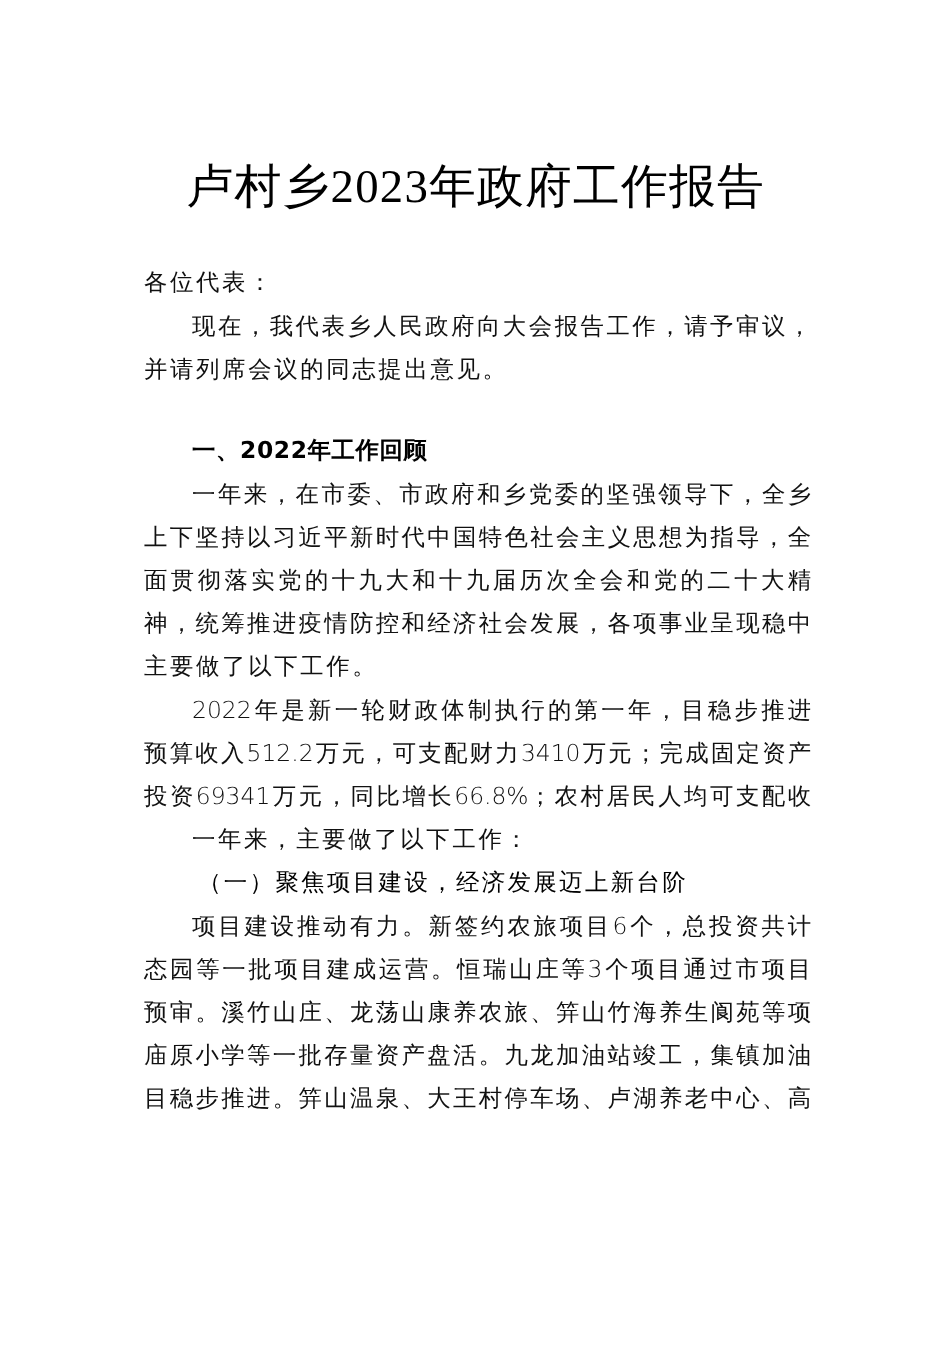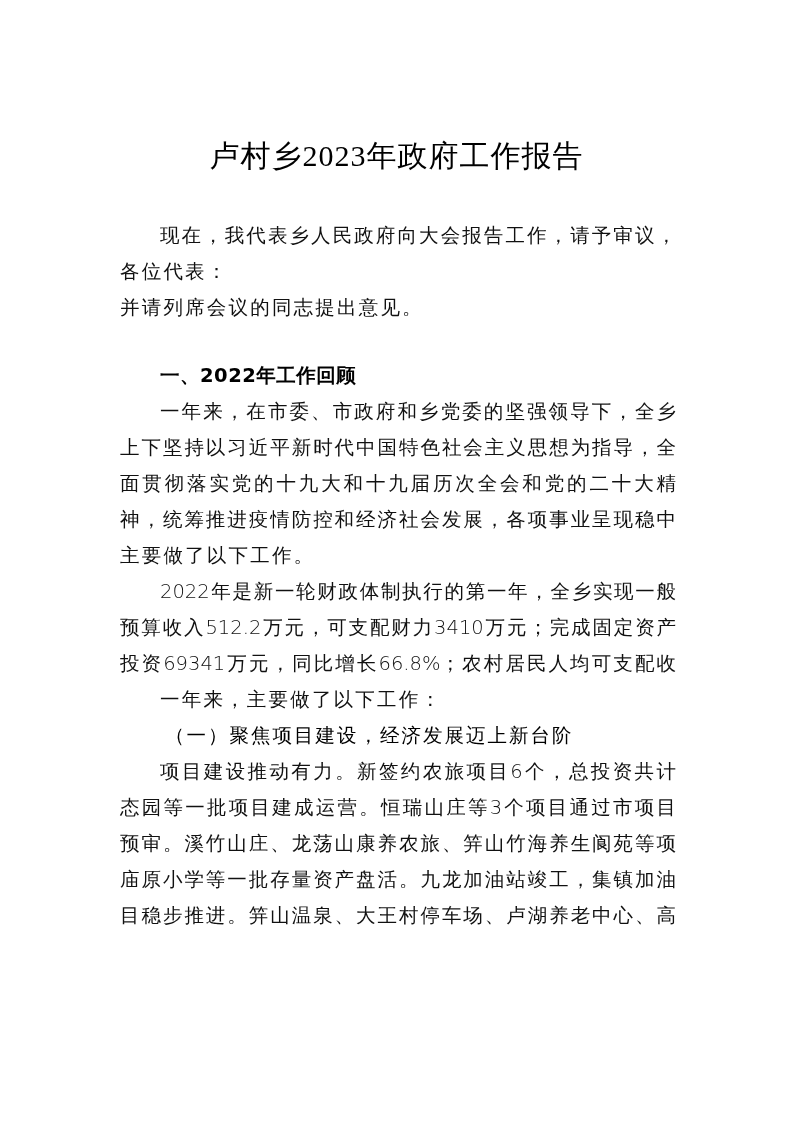--- a/index.html
+++ b/index.html
@@ -20,21 +20,21 @@
       left: 0; top: 0;
       width: 793px; height: 1122px;
       background: #ffffff;
     }
     .title {
       position: absolute;
       left: 0;
       top: 136px;
       width: 793px;
       text-align: center;
-      font-size: 30px;
+      font-size: 39px;
       line-height: 40px;
       letter-spacing: 1px;
       font-family: "Liberation Serif", "DejaVu Serif", serif;
     }
     .body-text {
       position: absolute;
       left: 120px;
       top: 218px;
       width: 556px;
     }
@@ -68,30 +68,30 @@
       color: #000;
     }
   </style>
 </head>
 <body>
 
 <div class="page">
   <div class="title">卢村乡2023年政府工作报告</div>
 
   <div class="body-text">
+    <div class="line">各位代表：</div>
     <div class="line indent justify">现在，我代表乡人民政府向大会报告工作，请予审议，</div>
-    <div class="line">各位代表：</div>
     <div class="line">并请列席会议的同志提出意见。</div>
     <div class="line indent heading1">一、2022年工作回顾</div>
     <div class="line indent justify">一年来，在市委、市政府和乡党委的坚强领导下，全乡</div>
     <div class="line justify">上下坚持以习近平新时代中国特色社会主义思想为指导，全</div>
     <div class="line justify">面贯彻落实党的十九大和十九届历次全会和党的二十大精</div>
     <div class="line justify">神，统筹推进疫情防控和经济社会发展，各项事业呈现稳中</div>
     <div class="line">主要做了以下工作。</div>
-    <div class="line indent justify">2022年是新一轮财政体制执行的第一年，全乡实现一般</div>
+    <div class="line indent justify">2022年是新一轮财政体制执行的第一年，目稳步推进</div>
     <div class="line justify">预算收入512.2万元，可支配财力3410万元；完成固定资产</div>
     <div class="line justify">投资69341万元，同比增长66.8%；农村居民人均可支配收</div>
     <div class="line indent">一年来，主要做了以下工作：</div>
     <div class="line indent-h2 heading2">（一）聚焦项目建设，经济发展迈上新台阶</div>
     <div class="line indent justify">项目建设推动有力。新签约农旅项目6个，总投资共计</div>
     <div class="line justify">态园等一批项目建成运营。恒瑞山庄等3个项目通过市项目</div>
     <div class="line justify">预审。溪竹山庄、龙荡山康养农旅、笄山竹海养生阆苑等项</div>
     <div class="line justify">庙原小学等一批存量资产盘活。九龙加油站竣工，集镇加油</div>
     <div class="line justify">目稳步推进。笄山温泉、大王村停车场、卢湖养老中心、高</div>
   </div>

